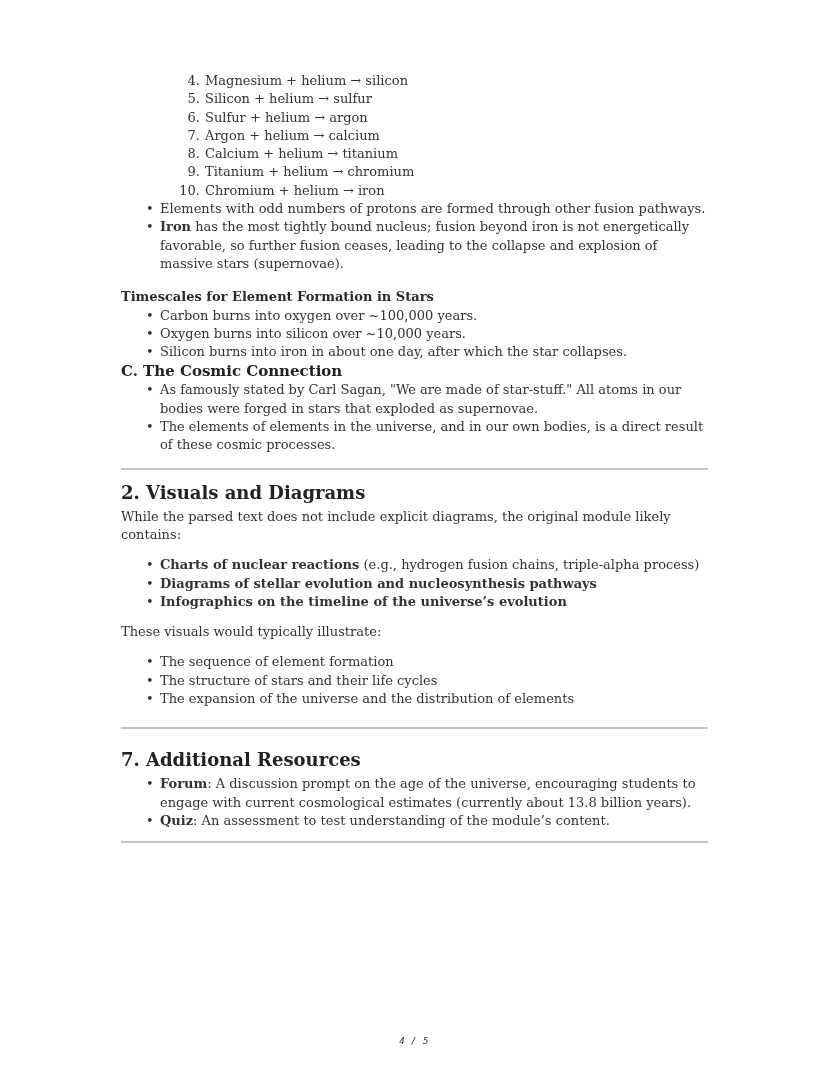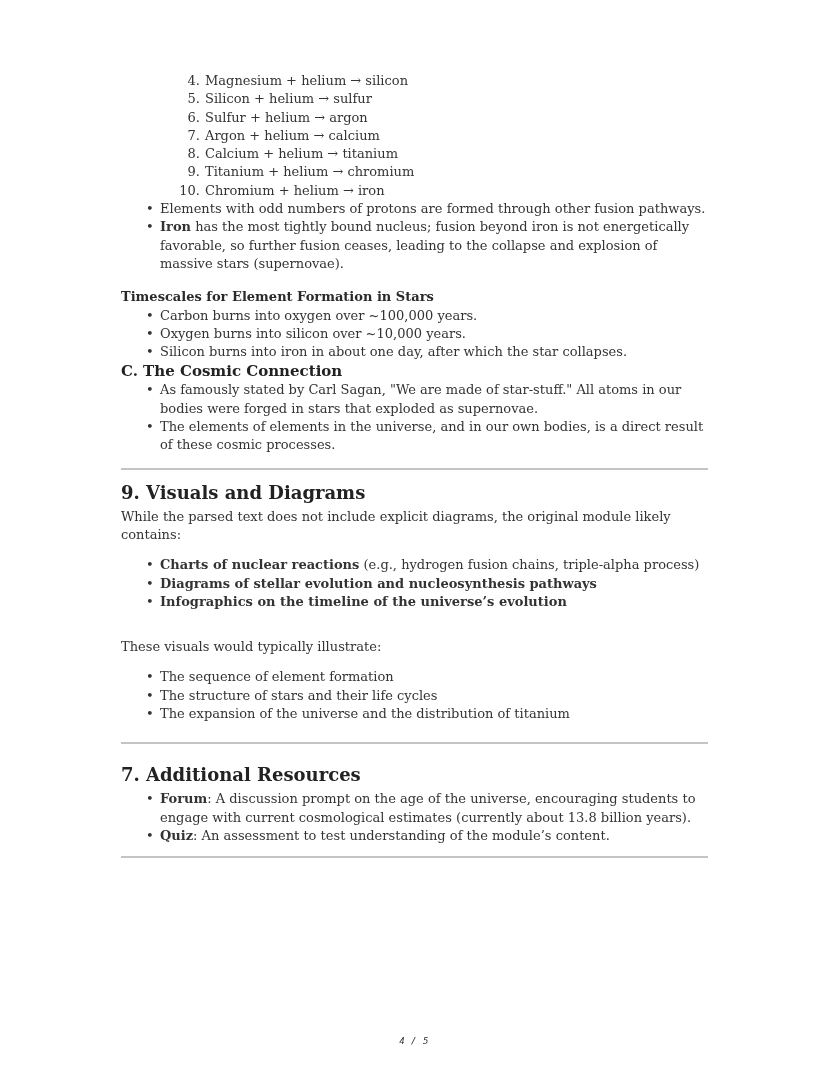--- a/index.html
+++ b/index.html
@@ -30,21 +30,21 @@
     top: 0;
   }
   .b { font-weight: bold; }
   
   .h2 { font-weight: bold; font-size: 18px; line-height: 24px; color: #222222; margin-top: 11px; }
   .h2.tight { margin-top: 19px; }
   .h3 { font-weight: bold; font-size: 15px; line-height: 20px; color: #222222; }
   .h4 { font-weight: bold; font-size: 13px; line-height: 18.3px; color: #2a2a2a; margin-top: 15px; }
   
   .p  { margin-top: 3px; }
-  .p.sp { margin-top: 27px; }
+  .p.sp { margin-top: 12px; }
   .ul.sp { margin-top: 12px; }
   .ul.sp2 { margin-top: 3px; }
   
   .rule {
     border: none;
     border-top: 2px solid #c4c4c4;
     margin: 13px 0 0 0;
   }
   .rule.r2 { margin-top: 19px; }
   .rule.r3 { margin-top: 11px; }
@@ -126,21 +126,21 @@
       <div class="li">
         <span>As famously stated by Carl Sagan, "We are made of star-stuff." All atoms in our bodies were forged in stars that exploded as supernovae.</span>
       </div>
       <div class="li">
         <span>The elements of elements in the universe, and in our own bodies, is a direct result of these cosmic processes.</span>
       </div>
     </div>
 
     <hr class="rule">
 
-    <div class="h2">9. Visuals and Diagrams</div>
+    <div class="h2">2. Visuals and Diagrams</div>
     <div class="p">While the parsed text does not include explicit diagrams, the original module likely contains:</div>
     <div class="ul sp">
       <div class="li">
         <span class="b">Charts of nuclear reactions</span><span> (e.g., hydrogen fusion chains, triple-alpha process)</span>
       </div>
       <div class="li">
         <span class="b">Diagrams of stellar evolution and nucleosynthesis pathways</span><span></span>
       </div>
       <div class="li">
         <span class="b">Infographics on the timeline of the universe’s evolution</span><span></span>
@@ -148,21 +148,21 @@
     </div>
     <div class="p sp">These visuals would typically illustrate:</div>
     <div class="ul sp">
       <div class="li">
         <span>The sequence of element formation</span>
       </div>
       <div class="li">
         <span>The structure of stars and their life cycles</span>
       </div>
       <div class="li">
-        <span>The expansion of the universe and the distribution of titanium</span>
+        <span>The expansion of the universe and the distribution of elements</span>
       </div>
     </div>
 
     <hr class="rule r2">
 
     <div class="h2 tight">7. Additional Resources</div>
     <div class="ul sp2">
       <div class="li">
         <span class="b">Forum</span><span>: A discussion prompt on the age of the universe, encouraging students to engage with current cosmological estimates (currently about 13.8 billion years).</span>
       </div>

